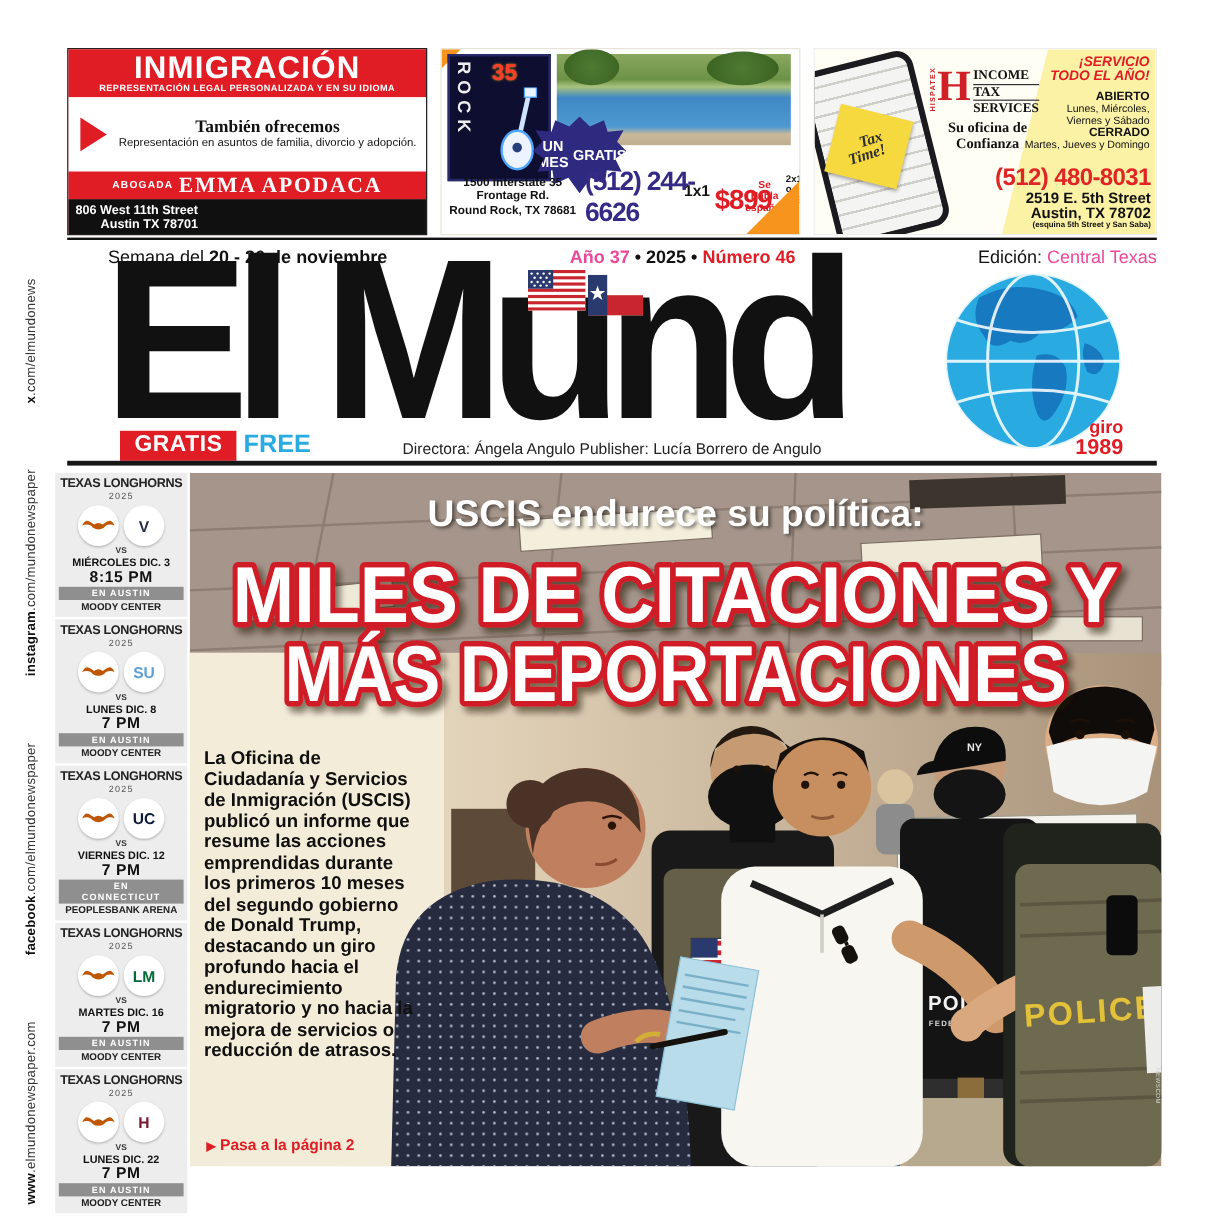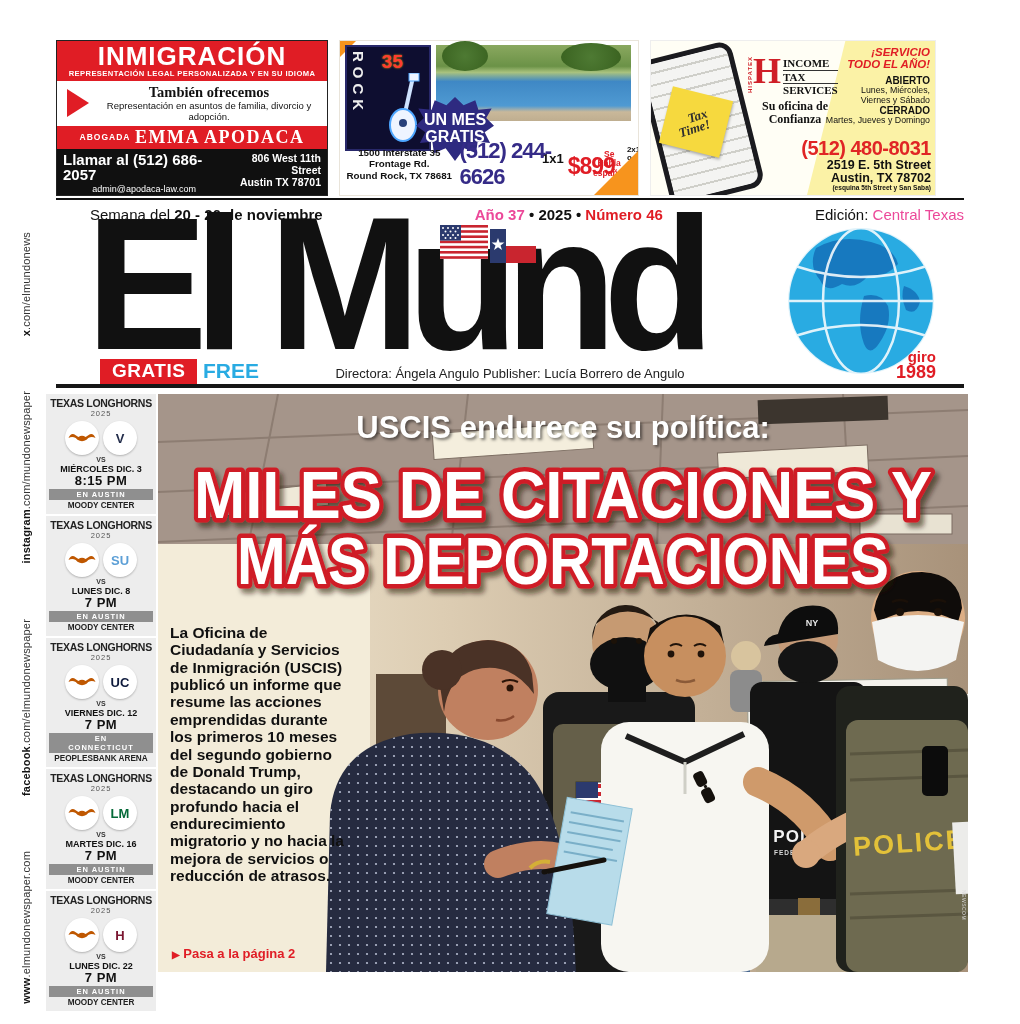--- a/index.html
+++ b/index.html
@@ -12,21 +12,21 @@
   #social { position:absolute; left:14px; top:232px; height:772px; width:24px;
             display:flex; flex-direction:column; justify-content:space-between; align-items:center; }
   #social .soc { writing-mode:vertical-rl; transform:rotate(180deg); font-size:11px; color:#333; letter-spacing:.2px; white-space:nowrap; }
   #social .soc b { color:#111; }
 
   
   #ads { position:absolute; left:56px; top:40px; width:908px; height:156px; display:flex; gap:11px; }
   .ad { position:relative; overflow:hidden; }
 
   
-  #ad1 { width:272px; background:#fca5a5; border:1px solid #222; display:flex; flex-direction:column; }
+  #ad1 { width:300px; background:#fca5a5; border:1px solid #222; display:flex; flex-direction:column; }
   .a1-head { background:#e01d25; color:#fff; text-align:center; padding:2px 0 3px; }
   .a1-title { font-size:26px; font-weight:900; letter-spacing:1px; line-height:1; }
   .a1-sub { font-size:7.6px; font-weight:bold; letter-spacing:.4px; }
   .a1-mid { flex:1; display:flex; align-items:center; background:#fff; padding:3px 4px; font-family:"Liberation Serif", serif; }
   .a1-list { width:132px; }
   .a1-li { font-size:12.5px; font-weight:bold; line-height:1.12; }
   .a1-li::before { content:"• "; }
   .a1-li.nob::before { content:"\00a0\00a0\00a0"; }
   .a1-arrow { width:0; height:0; border-top:14px solid transparent; border-bottom:14px solid transparent; border-left:22px solid #e01d25; margin:0 6px; }
   .a1-also { flex:1; text-align:center; }
@@ -46,22 +46,22 @@
                 border-left:44px solid transparent; border-bottom:44px solid #f7941d; }
   #ad2::before { content:""; position:absolute; left:0; top:0; width:0; height:0;
                  border-right:16px solid transparent; border-top:16px solid #f7941d; }
   .a2-neon { position:absolute; left:5px; top:4px; width:86px; height:106px; background:#0e0e30; border:2px solid #28286a; }
   .a2-rock { position:absolute; left:3px; top:4px; writing-mode:vertical-lr; font-size:15px; font-weight:900; color:#eee; letter-spacing:5px; }
   .a2-35 { position:absolute; right:26px; top:4px; font-size:19px; font-weight:900; color:#ff3b30; text-shadow:0 0 2px #ffb300; }
   .a2-pool { position:absolute; left:96px; top:4px; right:7px; height:76px;
              background:linear-gradient(180deg,#8aa85f 0%,#6b9247 28%,#a9c27e 36%,#3f88c5 48%,#4f9ad2 80%,#c9b89a 88%,#bfae90 100%); }
   .a2-tree { position:absolute; border-radius:50%; background:radial-gradient(circle,#4e7a33,#39611f); }
   .a2-star { position:absolute; left:76px; top:56px; width:78px; height:64px; background:#2e2a80; color:#fff;
-             display:flex; flex-direction:column; align-items:center; justify-content:center;
-             font-size:16px; font-weight:900; line-height:1.05; text-align:center;
+             display:flex; flex-direction:row; align-items:center; justify-content:center;
+             font-size:12px; font-weight:900; line-height:1.05; text-align:center;
              clip-path:polygon(50% 0,61% 13%,76% 5%,80% 20%,97% 18%,90% 33%,100% 45%,88% 55%,95% 72%,79% 70%,77% 88%,62% 80%,50% 100%,38% 80%,23% 88%,21% 70%,5% 72%,12% 55%,0 45%,10% 33%,3% 18%,20% 20%,24% 5%,39% 13%); }
   .a2-price { position:absolute; left:158px; top:96px; right:6px; display:flex; align-items:center; gap:4px; }
   .a2-p-lbl { font-size:13px; font-weight:900;margin-left:44px; }
   .a2-p-val { font-size:23px; font-weight:900; color:#e01d25; letter-spacing:-1px;margin-top:16px; }
   .a2-div { width:2px; height:22px; background:#8c8c8c; margin:0 2px; }
   .a2-p-sm { font-size:8px; font-weight:900; line-height:1.05; }
   .a2-foot { position:absolute; left:4px; bottom:5px; right:12px; display:flex; align-items:center; gap:5px; }
   .a2-addr { font-size:9.8px; font-weight:900; text-align:center; line-height:1.15; width:118px; }
   .a2-phone { font-size:22px; font-weight:900; color:#352b87; letter-spacing:-1px; }
   .a2-note { font-size:8.5px; font-weight:900; color:#e01d25; text-align:center; line-height:1.1; }
@@ -162,24 +162,20 @@
         <div class="a1-also">
           <div class="a1-also-t">También ofrecemos</div>
           <div class="a1-also-x">Representación en asuntos de familia, divorcio y adopción.</div>
         </div>
       </div>
       <div class="a1-att">
         <span class="lbl">ABOGADA</span>
         <span class="name">EMMA APODACA</span>
       </div>
       <div class="a1-foot">
-        <div>
-          <div class="a1-call">Llamar al (512) 686-2057</div>
-          <div class="a1-mail">admin@apodaca-law.com</div>
-        </div>
         <div class="a1-addr">
           <div>806 West 11th Street</div>
           <div>Austin TX 78701</div>
         </div>
       </div>
     </div>
 
     <div class="ad" id="ad2">
       <div class="a2-neon">
         <span class="a2-rock">ROCK</span>

